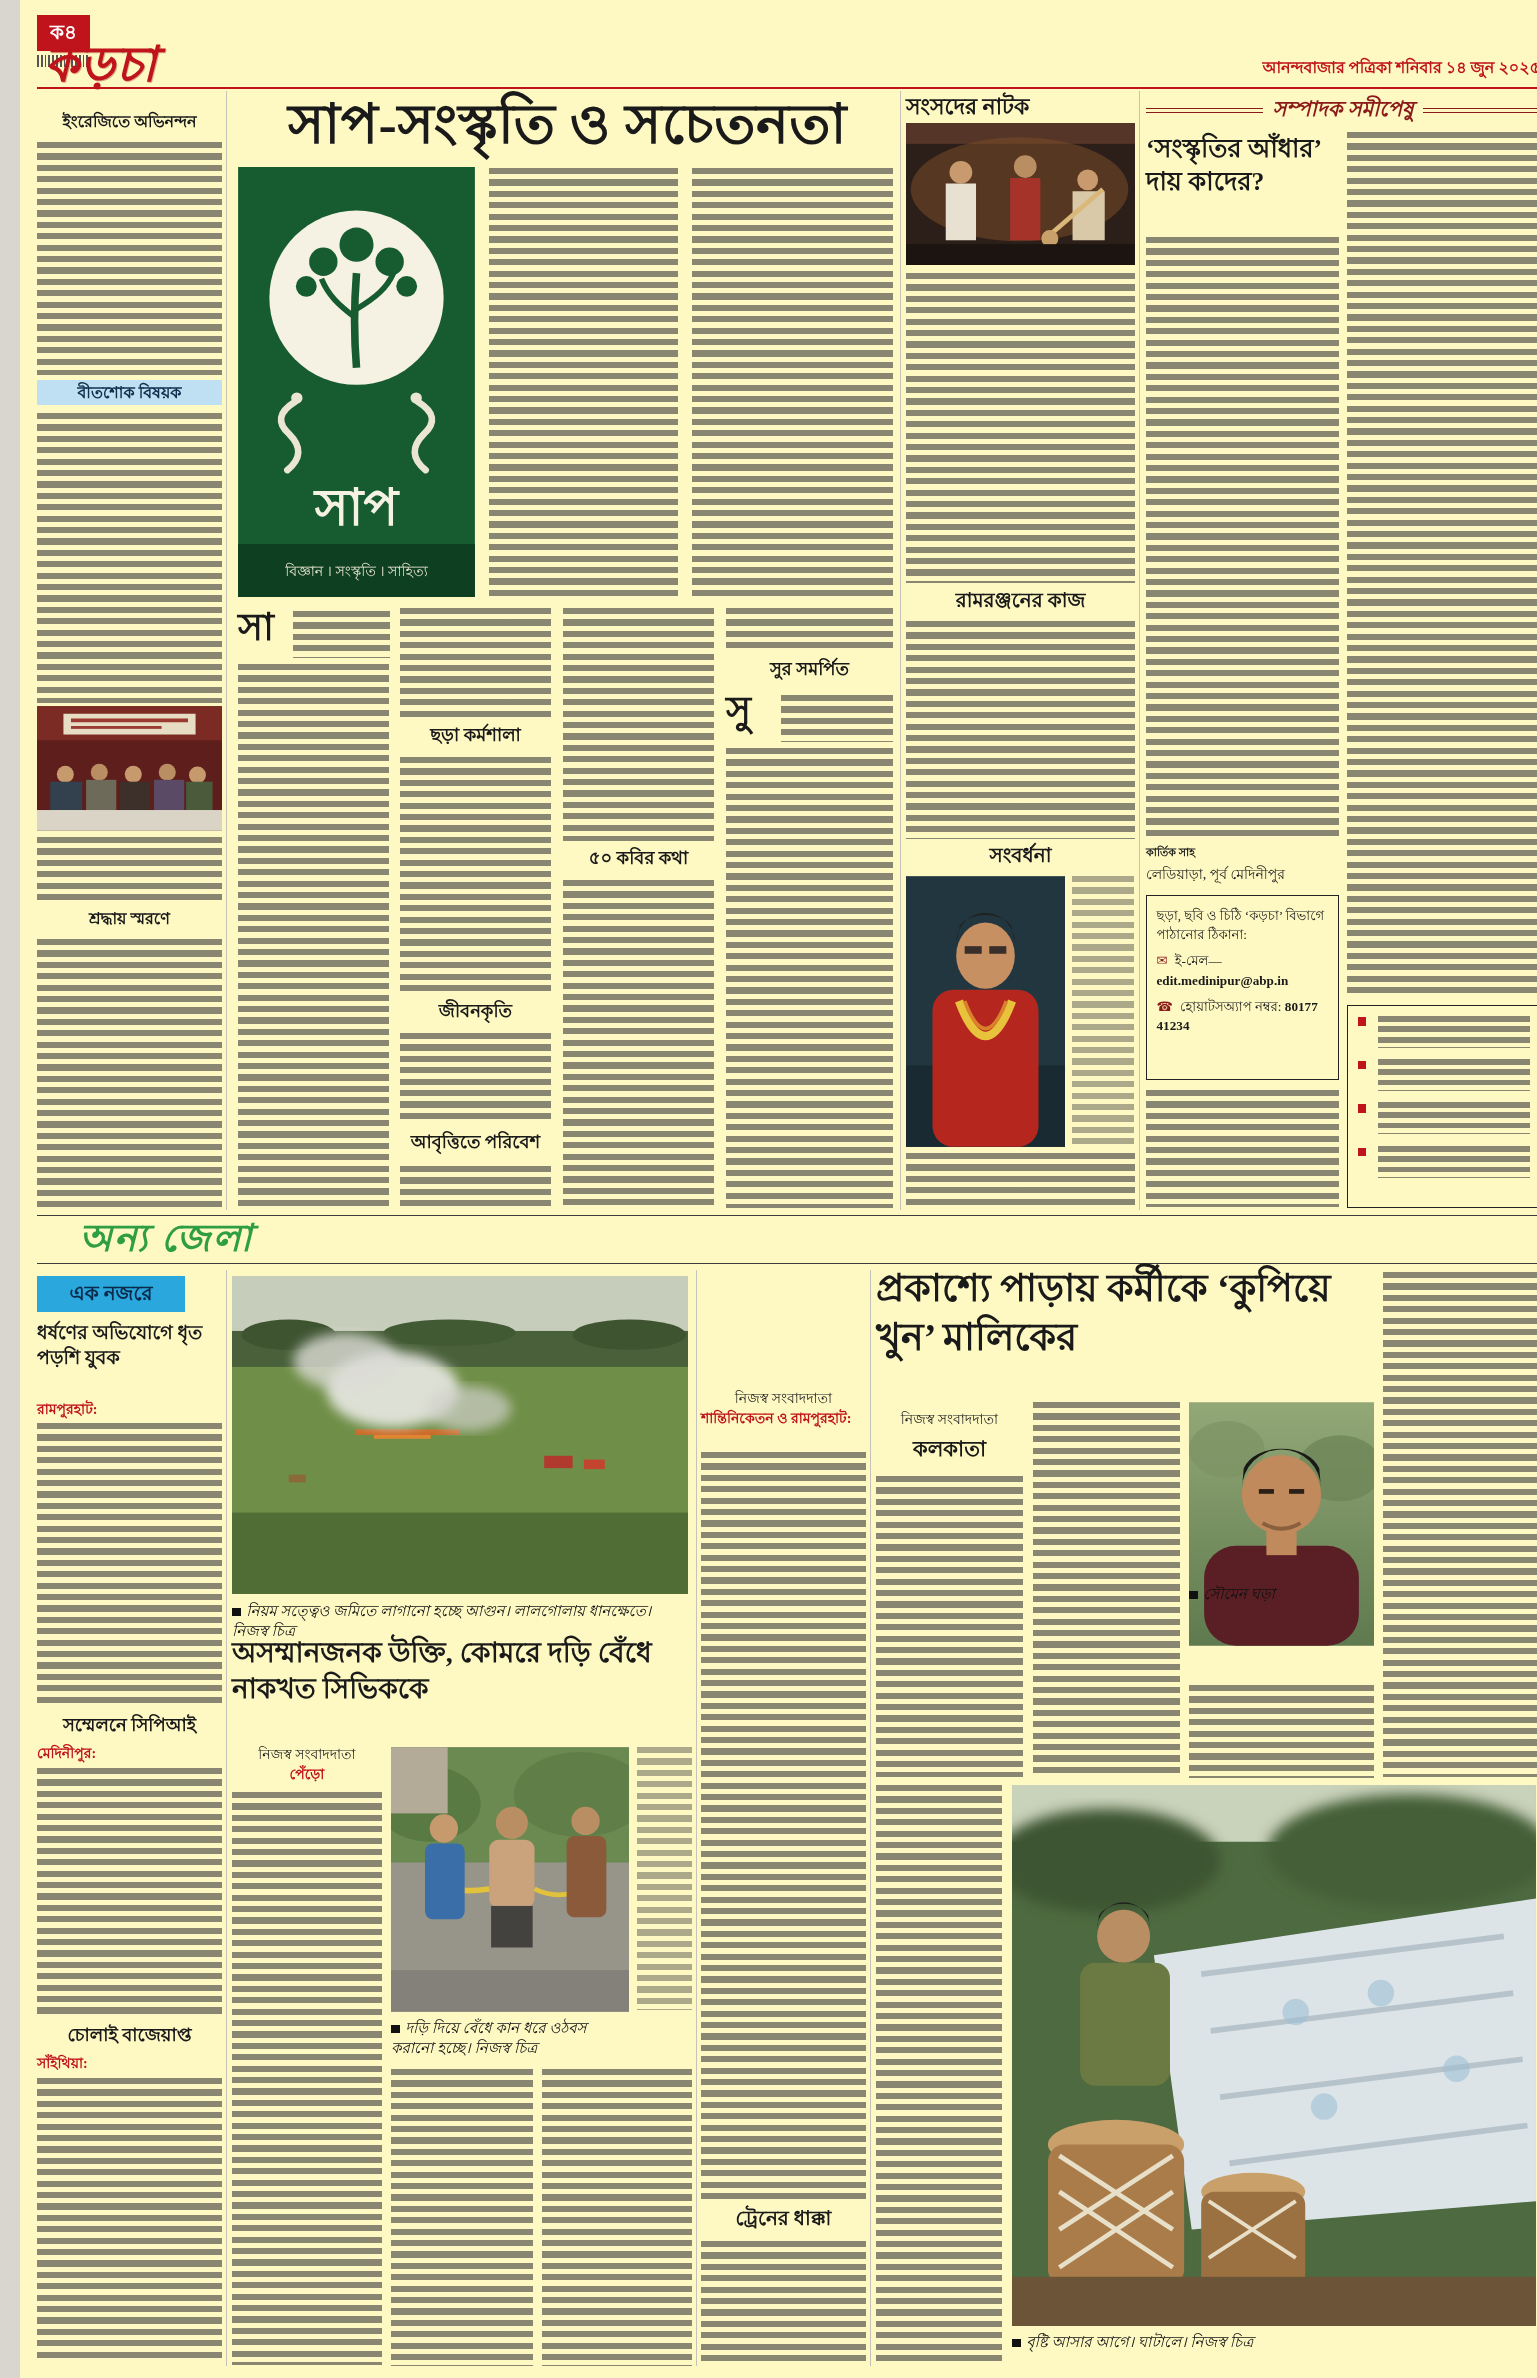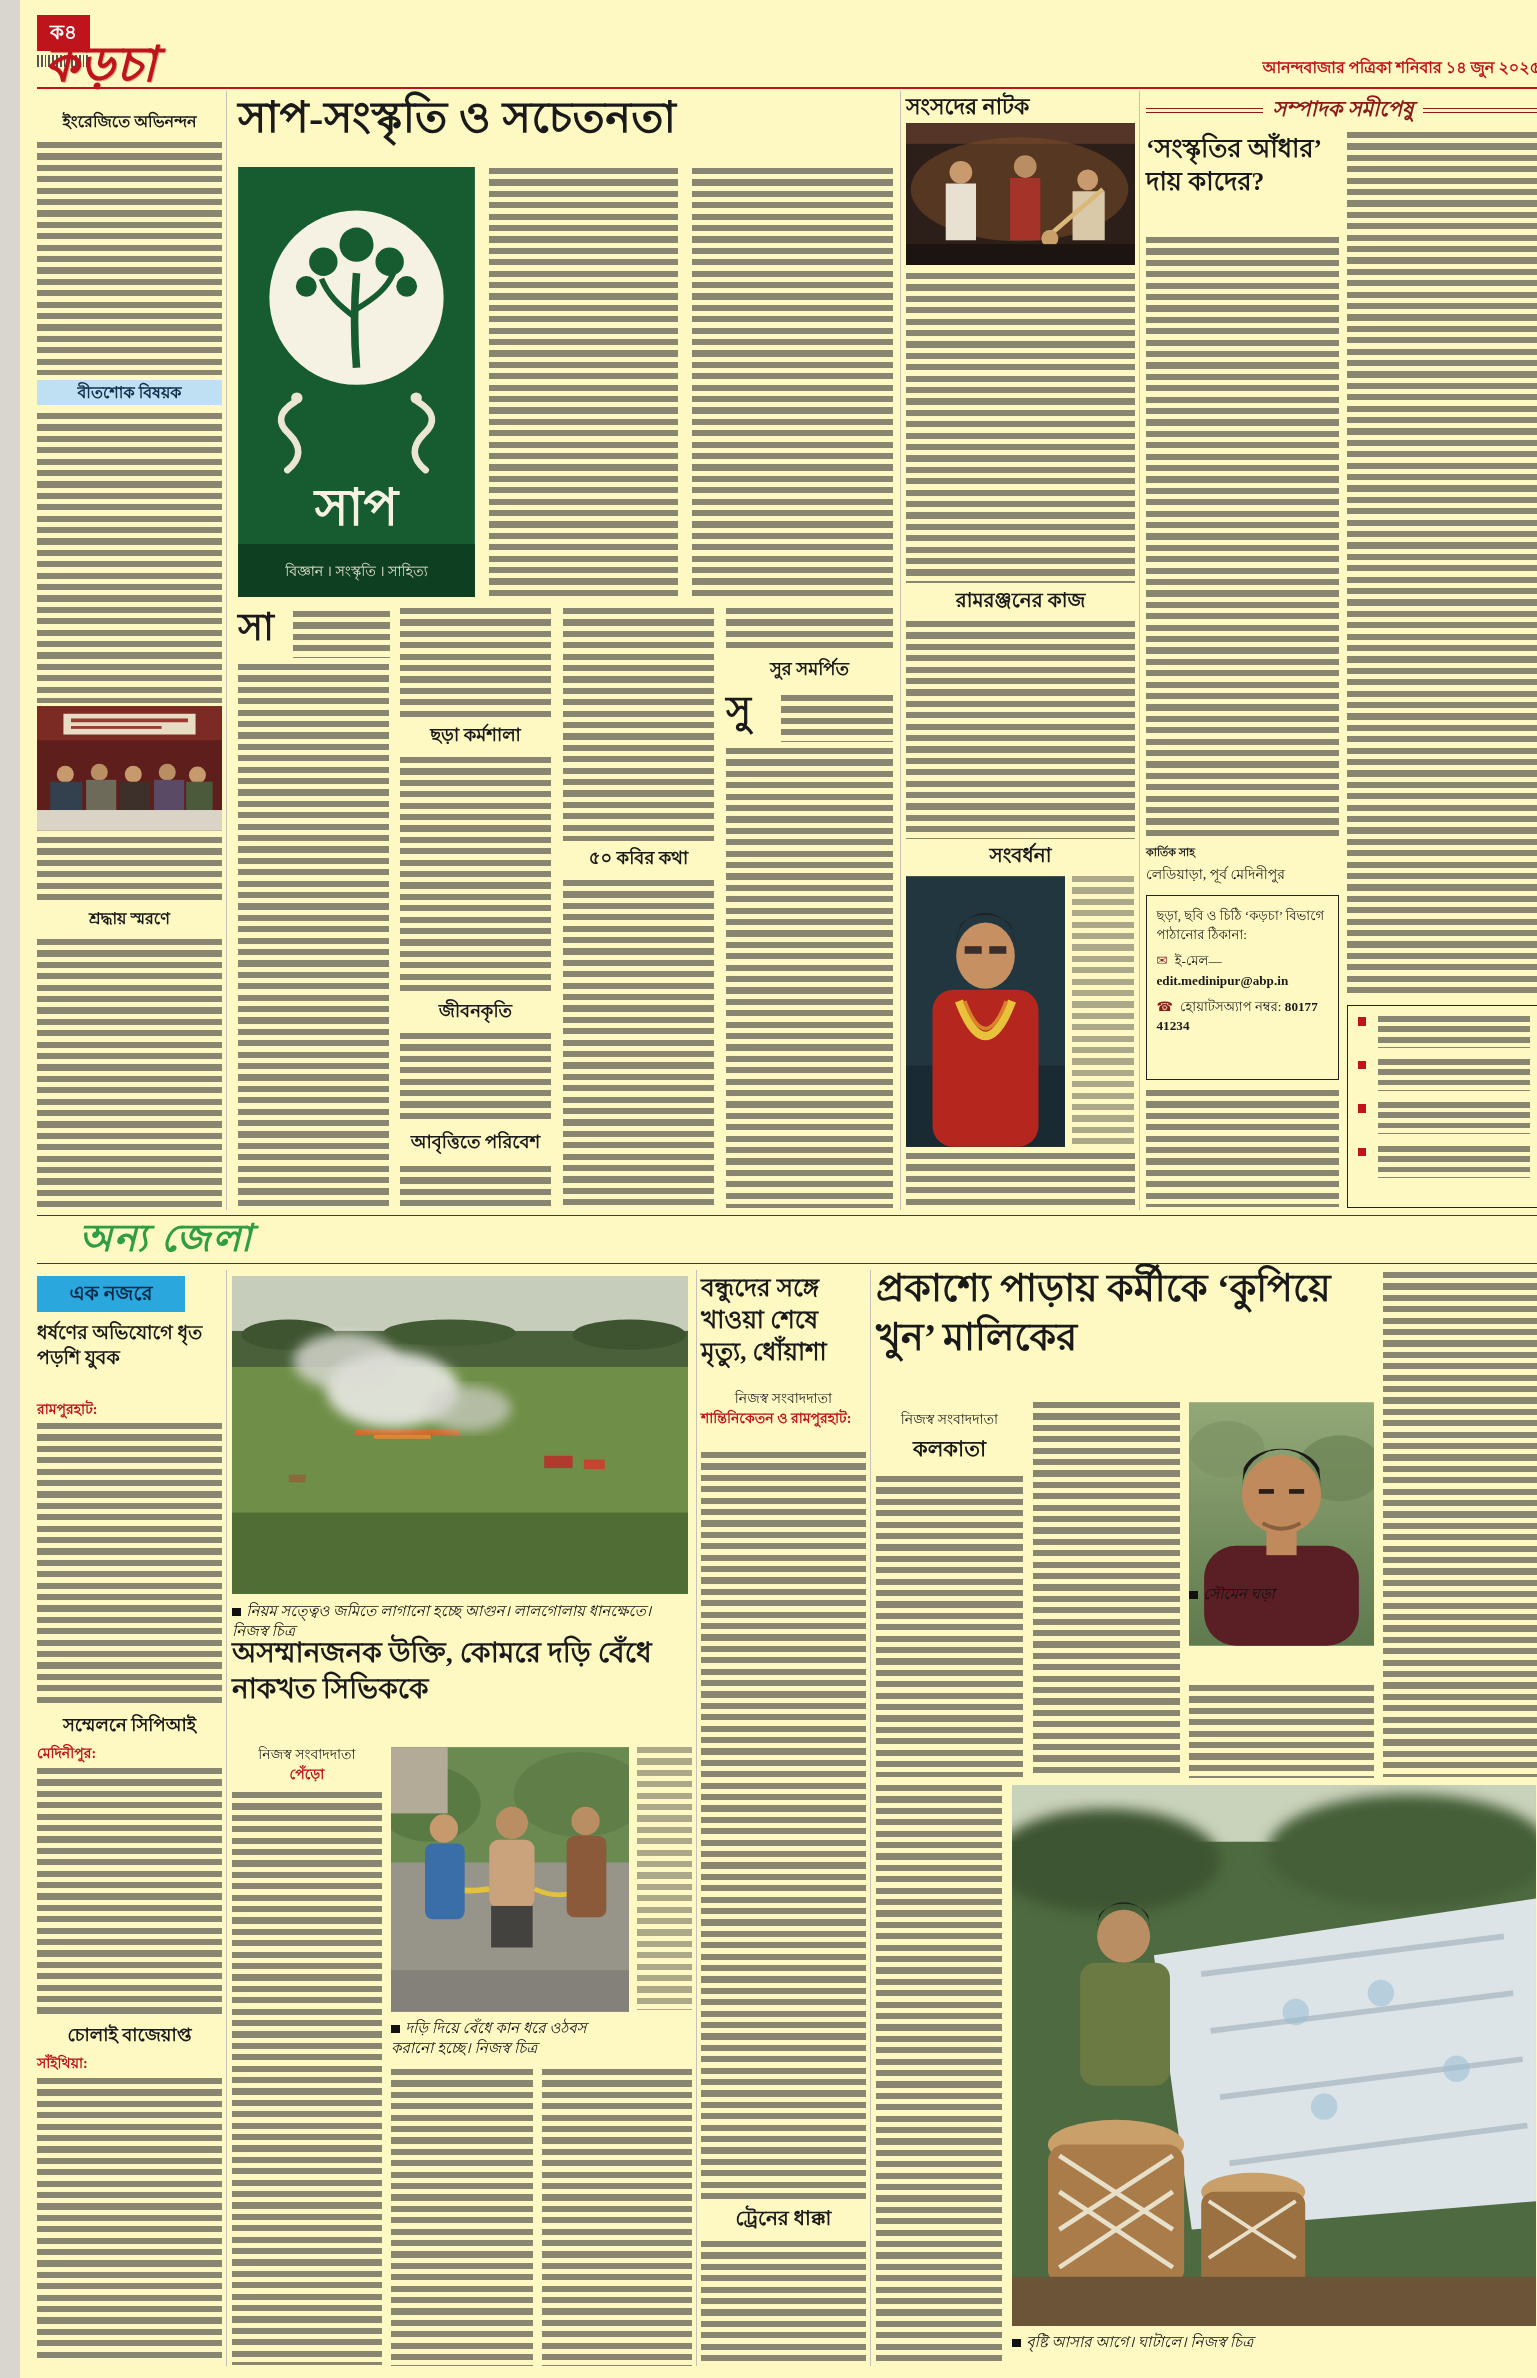--- a/index.html
+++ b/index.html
@@ -35,21 +35,21 @@
     font-size:49px; line-height:1; letter-spacing:0.9px;
     text-shadow:0.9px 0.9px 0 rgba(150,20,20,.35);
   }
   .edition { color:var(--accent-red,#c0141c); font-size:16px; text-align:right; font-weight:bold; }
   .sec-title { font-weight:bold; text-align:center; font-size:16px; line-height:1.2; }
   .sec-title.blue {
     background:var(--highlight-blue,#bfe0f2); color:#10304d;
     display:flex; align-items:center; justify-content:center;
   }
   .feature-headline {
-    font-size:43px; font-weight:800; text-align:left; line-height:1.25; letter-spacing:0.5px;
+    font-size:55px; font-weight:800; text-align:center; line-height:1.25; letter-spacing:0.5px;
   }
   .subhead { font-weight:bold; text-align:center; font-size:18px; line-height:1.15; }
   .subhead.lg { font-size:20px; }
   .dropcap { font-size:38px; font-weight:800; line-height:1; }
   .story-headline { font-weight:800; line-height:1.3; }
   .byline { font-weight:normal; font-size:14px; text-align:center; }
   .dateline { color:var(--accent-red,#c0141c); font-weight:bold; font-size:14px; line-height:1.3; }
   .caption { font-size:15px; line-height:1.35; color:#111;font-style:italic; }
   .sq { display:inline-block; width:8.5px; height:8.5px; background:#111; margin-right:5.7px; }
   .sq.red { background:var(--accent-red,#c0141c); }
@@ -332,21 +332,20 @@
     <rect x="186" y="94" width="42" height="86" rx="8" fill="#8a5a3a"></rect>
     <rect y="236" width="252" height="44" fill="#84817a"></rect>
   </svg>
   <div class="tb light" style="left:617px;top:1747px;width:55px;height:263px"></div>
   <div class="abs caption" style="left:371px;top:2018px;width:238px">
     <span class="sq"></span><span>দড়ি দিয়ে বেঁধে কান ধরে ওঠবস করানো হচ্ছে। নিজস্ব চিত্র</span>
   </div>
   <div class="tb" style="left:371px;top:2069px;width:142px;height:297px"></div>
   <div class="tb" style="left:522px;top:2069px;width:150px;height:297px"></div>
 
-  <div class="abs story-headline" style="left:681px;top:1272px;width:165px;font-size:24.6px">বন্ধুদের সঙ্গে খাওয়া শেষে মৃত্যু, ধোঁয়াশা</div>
   <div class="abs byline" style="left:681px;top:1387px;width:165px">নিজস্ব সংবাদদাতা</div>
   <div class="abs dateline" style="left:681px;top:1410px;width:165px">শান্তিনিকেতন ও রামপুরহাট:</div>
   <div class="tb" style="left:681px;top:1452px;width:165px;height:748px"></div>
   <div class="abs subhead lg" style="left:681px;top:2207px;width:165px">ট্রেনের ধাক্কা</div>
   <div class="tb" style="left:681px;top:2241px;width:165px;height:125px"></div>
 
   <div class="abs story-headline" style="left:856px;top:1264px;width:492px;font-size:38px">প্রকাশ্যে পাড়ায় কর্মীকে ‘কুপিয়ে খুন’ মালিকের</div>
   <div class="abs byline" style="left:856px;top:1408px;width:147px">নিজস্ব সংবাদদাতা</div>
   <div class="abs" style="left:856px;top:1433px;width:147px;font-size:21px;font-weight:800;text-align:center">কলকাতা</div>
   <div class="tb" style="left:856px;top:1476px;width:147px;height:301px"></div>

